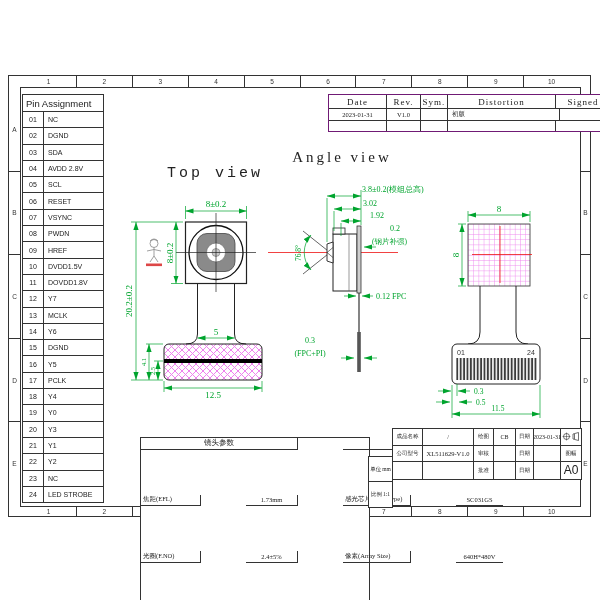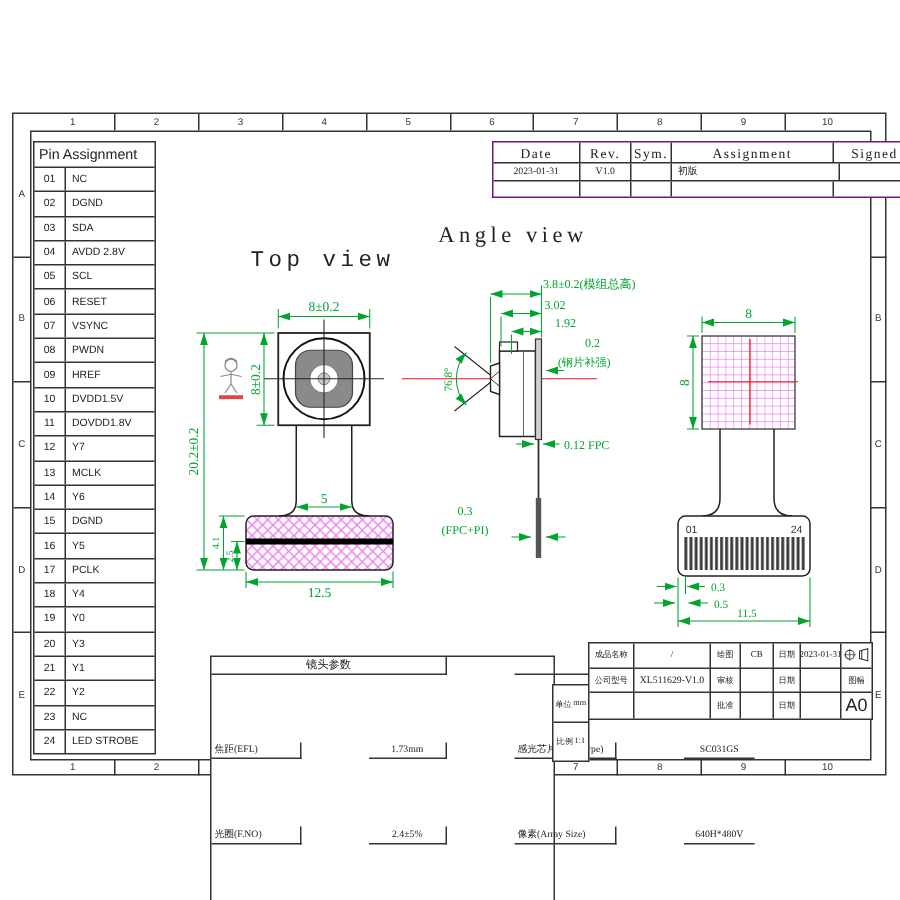--- a/index.html
+++ b/index.html
@@ -220,21 +220,21 @@
         <div class="pt-no">24</div>
         <div class="pt-name">LED STROBE</div>
       </div>
   </div>
 
   <div class="abs rev-table">
     <div class="rev-row rev-head">
       <div class="rc1">Date</div>
       <div class="rc2">Rev.</div>
       <div class="rc3">Sym.</div>
-      <div class="rc4">Assignment</div>
+      <div class="rc4">Distortion</div>
       <div class="rc5">Signed</div>
     </div>
     <div class="rev-row rev-data">
       <div class="rc1">2023-01-31</div>
       <div class="rc2">V1.0</div>
       <div class="rc3"></div>
       <div class="rc4">初版</div>
       <div class="rc5"></div>
     </div>
     <div class="rev-row rev-empty">

